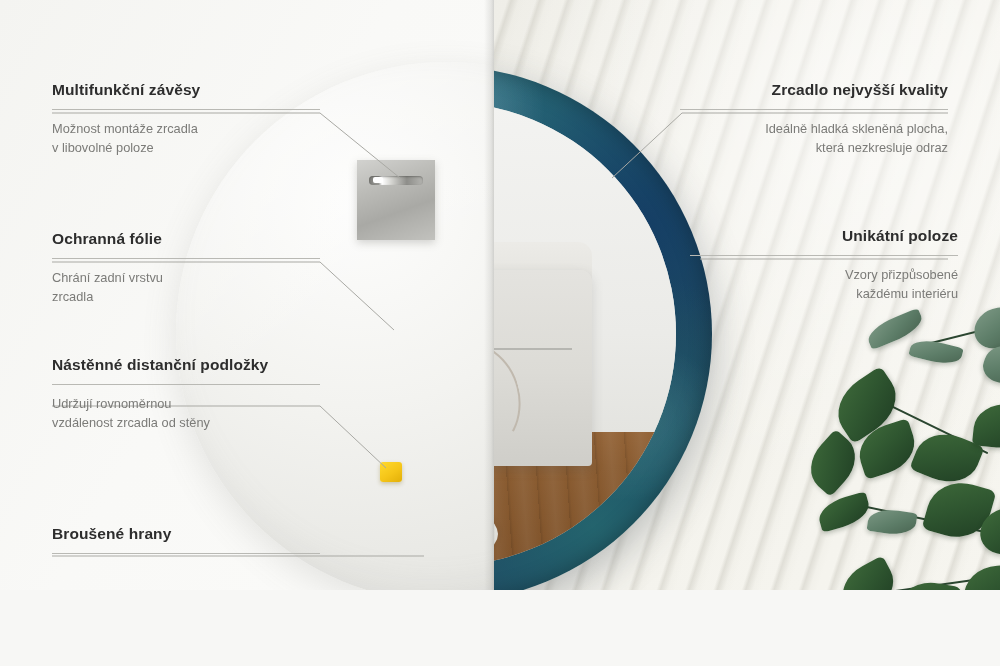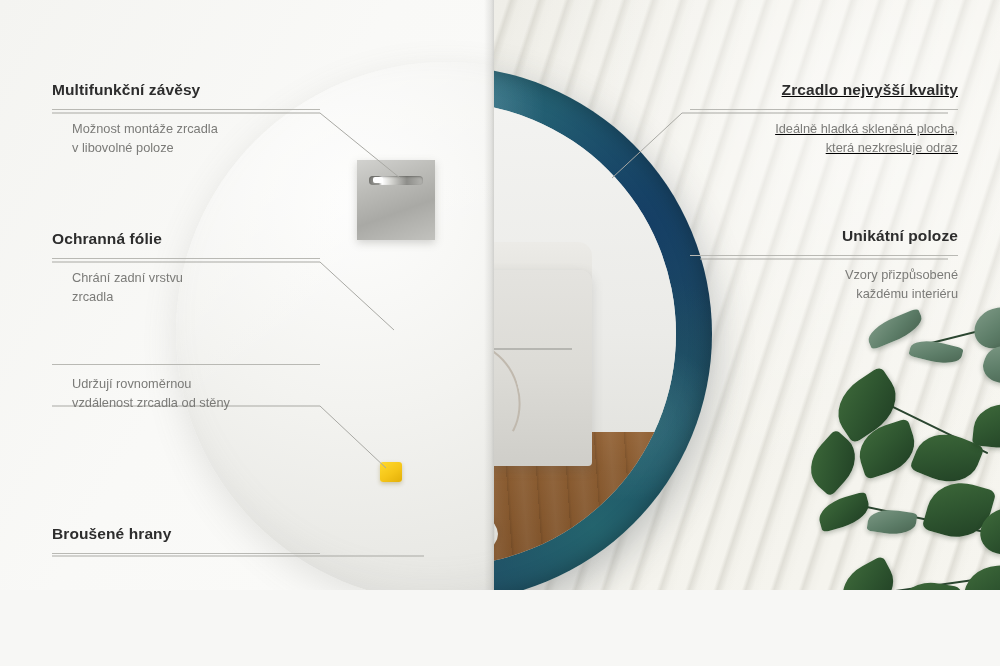--- a/index.html
+++ b/index.html
@@ -101,29 +101,29 @@
   .plant{position:absolute;left:330px;top:330px;width:200px;height:340px;}
   .leaf{position:absolute;background:linear-gradient(150deg,#3f6b3b 0%,#2f5630 48%,#1f3d23 100%);
     border-radius:60% 12% 60% 12%;box-shadow:0 2px 5px rgba(20,40,20,.28);}
   .leaf.pale{background:linear-gradient(150deg,#7e9a86 0%,#5d7d68 55%,#47624f 100%);}
   .stem{position:absolute;background:#2b4630;border-radius:2px;}
 
   
   .callout{position:absolute;}
   .callout .c-title{font-size:15.5px;font-weight:700;color:#2d2d2d;letter-spacing:.1px;line-height:1.28;}
   .callout .c-rule{height:1px;background:#b9b9b4;margin:9px 0 9px 0;}
-  .callout .c-desc{font-size:12.8px;color:#7b7b78;line-height:1.52;margin-left:20px;}
+  .callout .c-desc{font-size:12.8px;color:#7b7b78;line-height:1.52;}
   .callout.left{left:52px;width:268px;text-align:left;}
   .callout.right{width:268px;text-align:right;}
 
   .co-1{top:80px;}
   .co-2{top:229px;}
   .co-3{top:355px;}
   .co-4{top:524px;}
-  .co-5{right:42px;top:80px;text-decoration:underline;}
+  .co-5{right:52px;top:80px;}
   .co-6{right:42px;top:226px;}
 
   svg.leaders{position:absolute;left:0;top:0;width:1000px;height:666px;pointer-events:none;}
   svg.leaders path,svg.leaders line{fill:none;stroke:#a9a9a4;stroke-width:1;}
 </style>
 </head>
 <body>
 
 <div class="stage">
 
@@ -208,20 +208,21 @@
     <div class="c-desc">Možnost montáže zrcadla<br>v libovolné poloze</div>
   </div>
 
   <div class="callout left co-2">
     <div class="c-title">Ochranná fólie</div>
     <div class="c-rule"></div>
     <div class="c-desc">Chrání zadní vrstvu<br>zrcadla</div>
   </div>
 
   <div class="callout left co-3">
+    <div class="c-title">Nástěnné distanční podložky</div>
     <div class="c-rule"></div>
     <div class="c-desc">Udržují rovnoměrnou<br>vzdálenost zrcadla od stěny</div>
   </div>
 
   <div class="callout left co-4">
     <div class="c-title">Broušené hrany</div>
     <div class="c-rule"></div>
   </div>
 
   <div class="callout right co-5">

